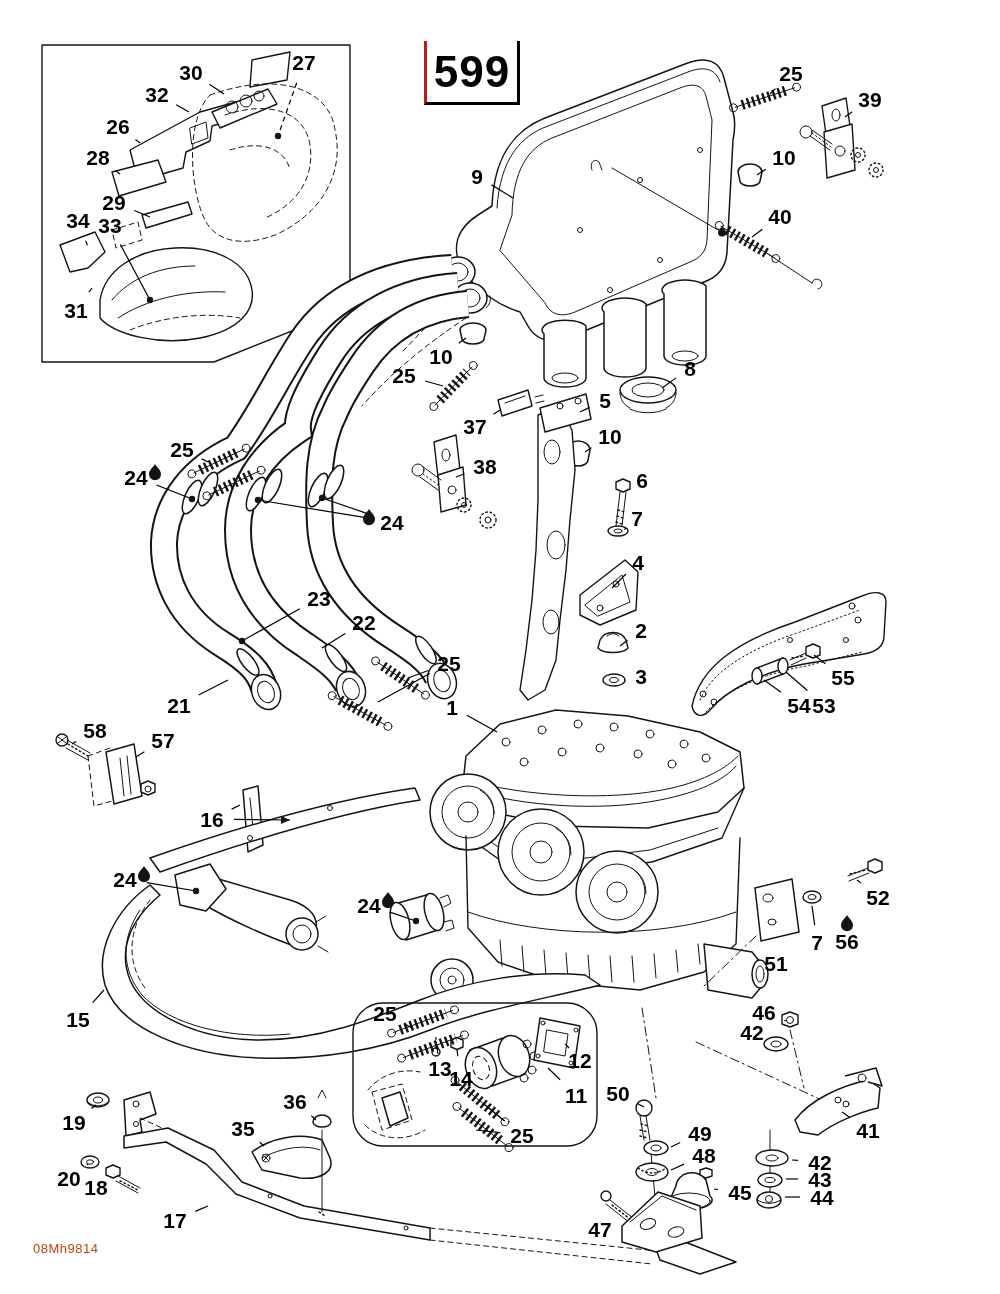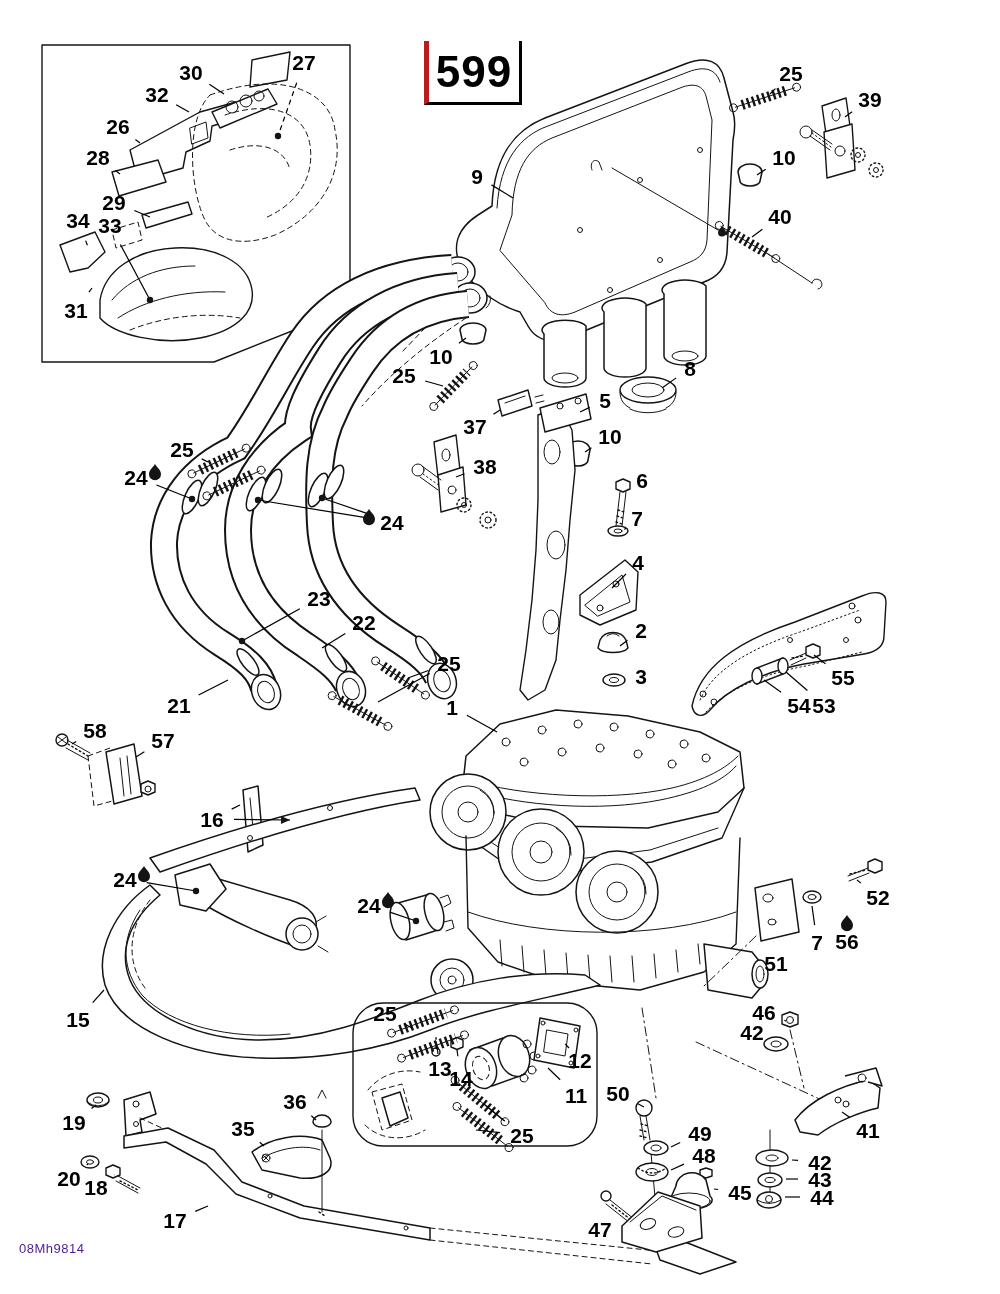--- a/index.html
+++ b/index.html
@@ -13,24 +13,24 @@
   .dash{stroke-dasharray:5 4}
   .dd{stroke-dasharray:9 4 2 4}
   .dots{stroke-dasharray:1.6 2.8}
   .tube-o{fill:none;stroke:#141414;stroke-width:28;stroke-linecap:butt}
   .tube-i{fill:none;stroke:#fff;stroke-width:24;stroke-linecap:butt}
   .pipe-o{fill:#fff;stroke:#141414;stroke-width:1.5;stroke-linejoin:round}
   .spring-core{stroke:#141414;stroke-width:10;stroke-dasharray:2.4 3;fill:none}
   .callout-text{font:bold 21px "Liberation Sans",sans-serif;fill:#000}
   .leader{stroke:#000;stroke-width:1.2;fill:none}
   .title-box{position:absolute;left:424px;top:41px;width:90px;height:61px;
-    border-left:5px solid #b91c1c;border-right:3px solid #000;border-bottom:3px solid #000;
+    border-left:3px solid #b91c1c;border-right:3px solid #000;border-bottom:3px solid #000;
     display:flex;align-items:center;justify-content:center;
     font-weight:bold;font-size:44px;color:#000;letter-spacing:1px}
-  .drawing-code{position:absolute;left:19px;top:1241px;font-size:13px;color:#4c1d95;letter-spacing:.5px}
+  .drawing-code{position:absolute;left:33px;top:1241px;font-size:13px;color:#c2410c;letter-spacing:.5px}
 </style>
 </head>
 <body>
 
 <div style="width:1000px;height:1294px;position:relative">
 
 <svg width="1000" height="1294" viewBox="0 0 1000 1294">
 
   <g>
     <path class="ln" d="M42,45 L350,45 L350,308 L214,362 L42,362 Z"></path>

